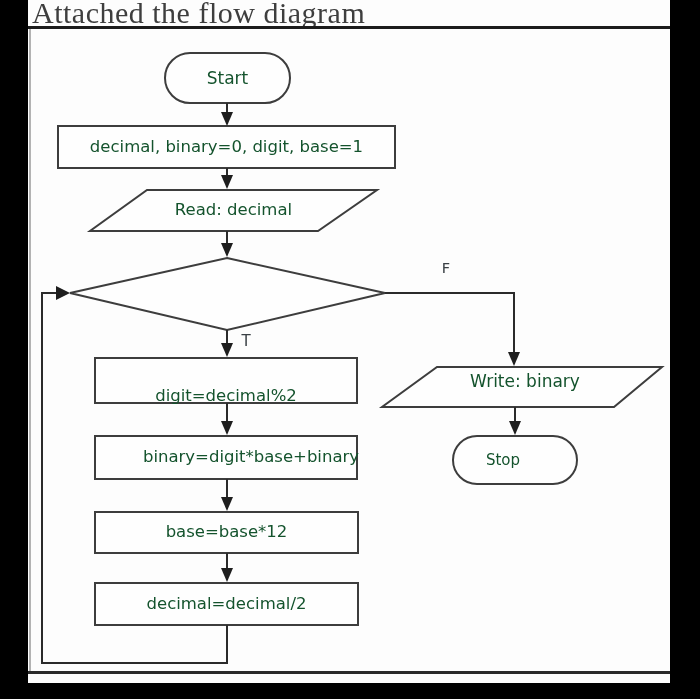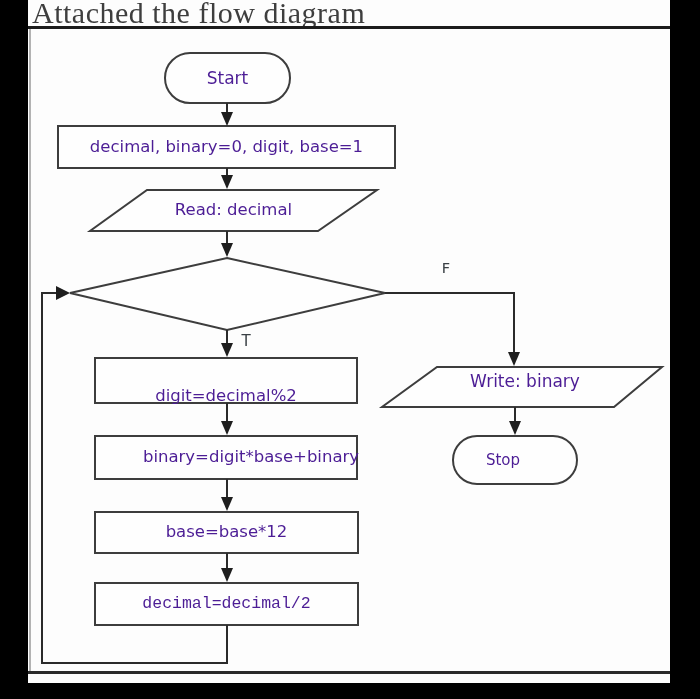--- a/index.html
+++ b/index.html
@@ -16,21 +16,21 @@
     font-family:"Liberation Serif","DejaVu Serif",serif;
     font-size:30px;letter-spacing:.5px;color:#3e3e3e;white-space:nowrap;
   }
   .rule{position:absolute;background:#1c1c1c;}
   #rule-top{left:28px;top:26px;width:642px;height:3px;}
   #rule-bottom{left:28px;top:671px;width:642px;height:3px;background:#2a2a2a;}
   #frame-left{position:absolute;left:29px;top:29px;width:2px;height:642px;background:#777;opacity:.55;}
   #flow-svg{position:absolute;left:0;top:0;}
   .lbl{
     position:absolute;display:flex;align-items:center;justify-content:center;
-    color:#4c1d95;text-align:center;white-space:nowrap;line-height:1.1;
+    color:#14532d;text-align:center;white-space:nowrap;line-height:1.1;
   }
   .fs16{font-size:16.5px;}
   .fs17{font-size:17px;}
   .fs15{font-size:15.5px;}
   .branch{font-size:15px;color:#3a4045;}
 </style>
 </head>
 <body>
 
 <div id="page">
@@ -93,19 +93,19 @@
   <div class="lbl branch" style="left:234px;top:330px;width:24px;height:22px;">T</div>
 
   <div class="lbl branch" style="left:434px;top:259px;width:24px;height:20px;font-size:14.5px;">F</div>
 
   <div class="lbl fs16" style="left:95px;top:358px;width:262px;height:45px;margin-top:16px;">digit=decimal%2</div>
 
   <div class="lbl fs16" style="left:95px;top:436px;width:262px;height:43px;margin-left:25px;">binary=digit*base+binary</div>
 
   <div class="lbl fs16" style="left:95px;top:512px;width:263px;height:41px;">base=base*12</div>
 
-  <div class="lbl fs16" style="left:95px;top:583px;width:263px;height:42px;font-family:Liberation Mono, monospace;">decimal=decimal/2</div>
+  <div class="lbl fs16" style="left:95px;top:583px;width:263px;height:42px;">decimal=decimal/2</div>
 
   <div class="lbl fs17" style="left:405px;top:367px;width:240px;height:28px;">Write: binary</div>
 
   <div class="lbl" style="left:453px;top:436px;width:100px;height:48px;font-size:15px;">Stop</div>
 
 </div>
 
 </body></html>

